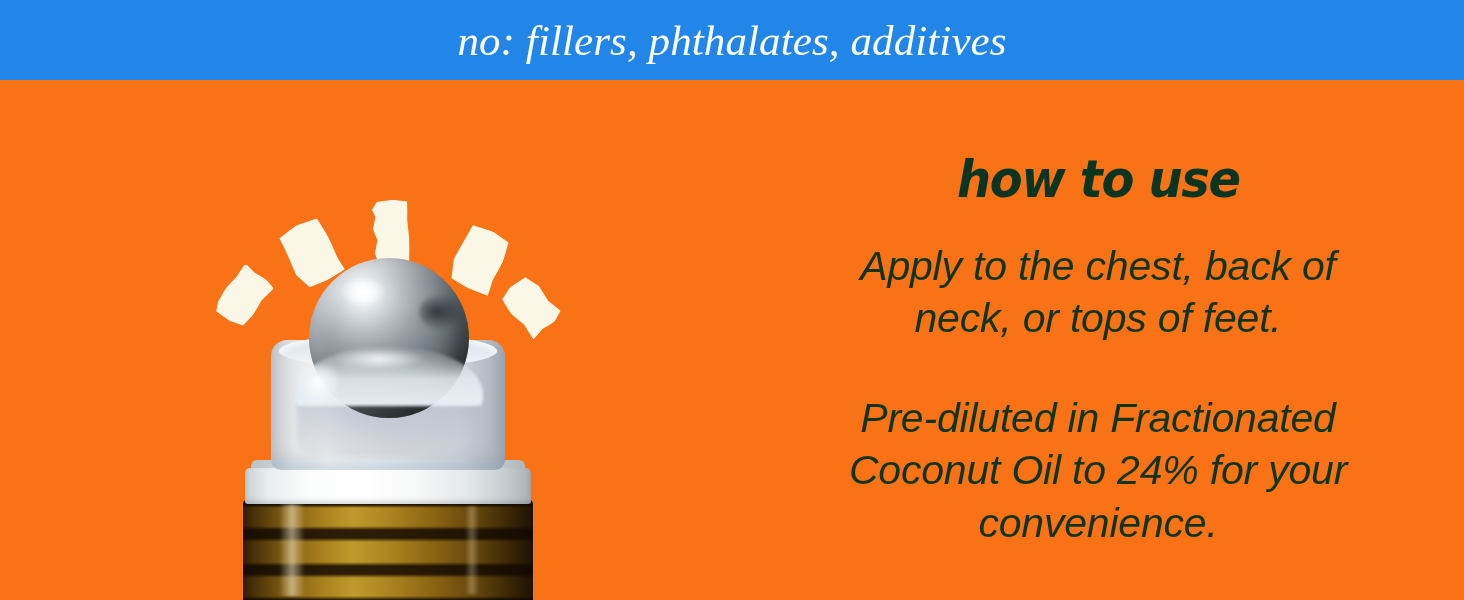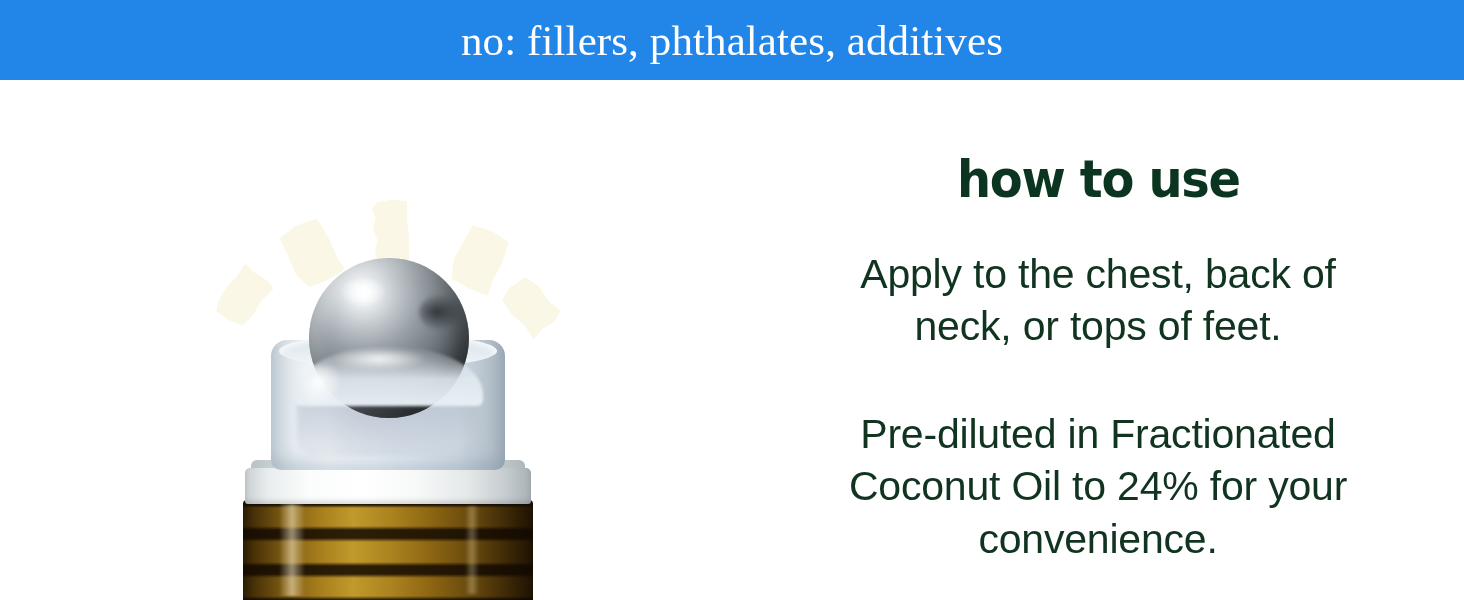--- a/index.html
+++ b/index.html
@@ -8,20 +8,21 @@
     padding: 0;
     background: #ffffff;
   }
   #canvas {
     position: relative;
     width: 1464px;
     height: 600px;
     overflow: hidden;
     font-family: "Liberation Sans", sans-serif;
     background: #a6e4ca;
+    font-style: italic;
   }
 
   
   .banner {
     position: absolute;
     left: 0;
     top: 0;
     width: 1464px;
     height: 80px;
     background: #2285e8;
@@ -39,21 +40,21 @@
     white-space: nowrap;
   }
 
   
   .body-area {
     position: absolute;
     left: 0;
     top: 80px;
     width: 1464px;
     height: 520px;
-    background: #ffffff;
+    background: #f97316;
   }
 
   
   .product-stage {
     position: absolute;
     left: 0;
     top: 0;
     width: 732px;
     height: 520px;
     overflow: hidden;
@@ -274,21 +275,21 @@
     transform: scaleX(0.94);
   }
   .para {
     font-family: "Liberation Sans", sans-serif;
     font-size: 41px;
     font-weight: 400;
     color: #10341f;
     line-height: 1.28;
     text-align: center;
     max-width: 560px;
-    margin: 13px;
+    margin: 5px;
     letter-spacing: -0.2px;
   }
   .para + .para { margin-top: 42px; }
 </style>
 </head>
 <body>
 
 <div id="canvas">
 
   <div class="banner">

